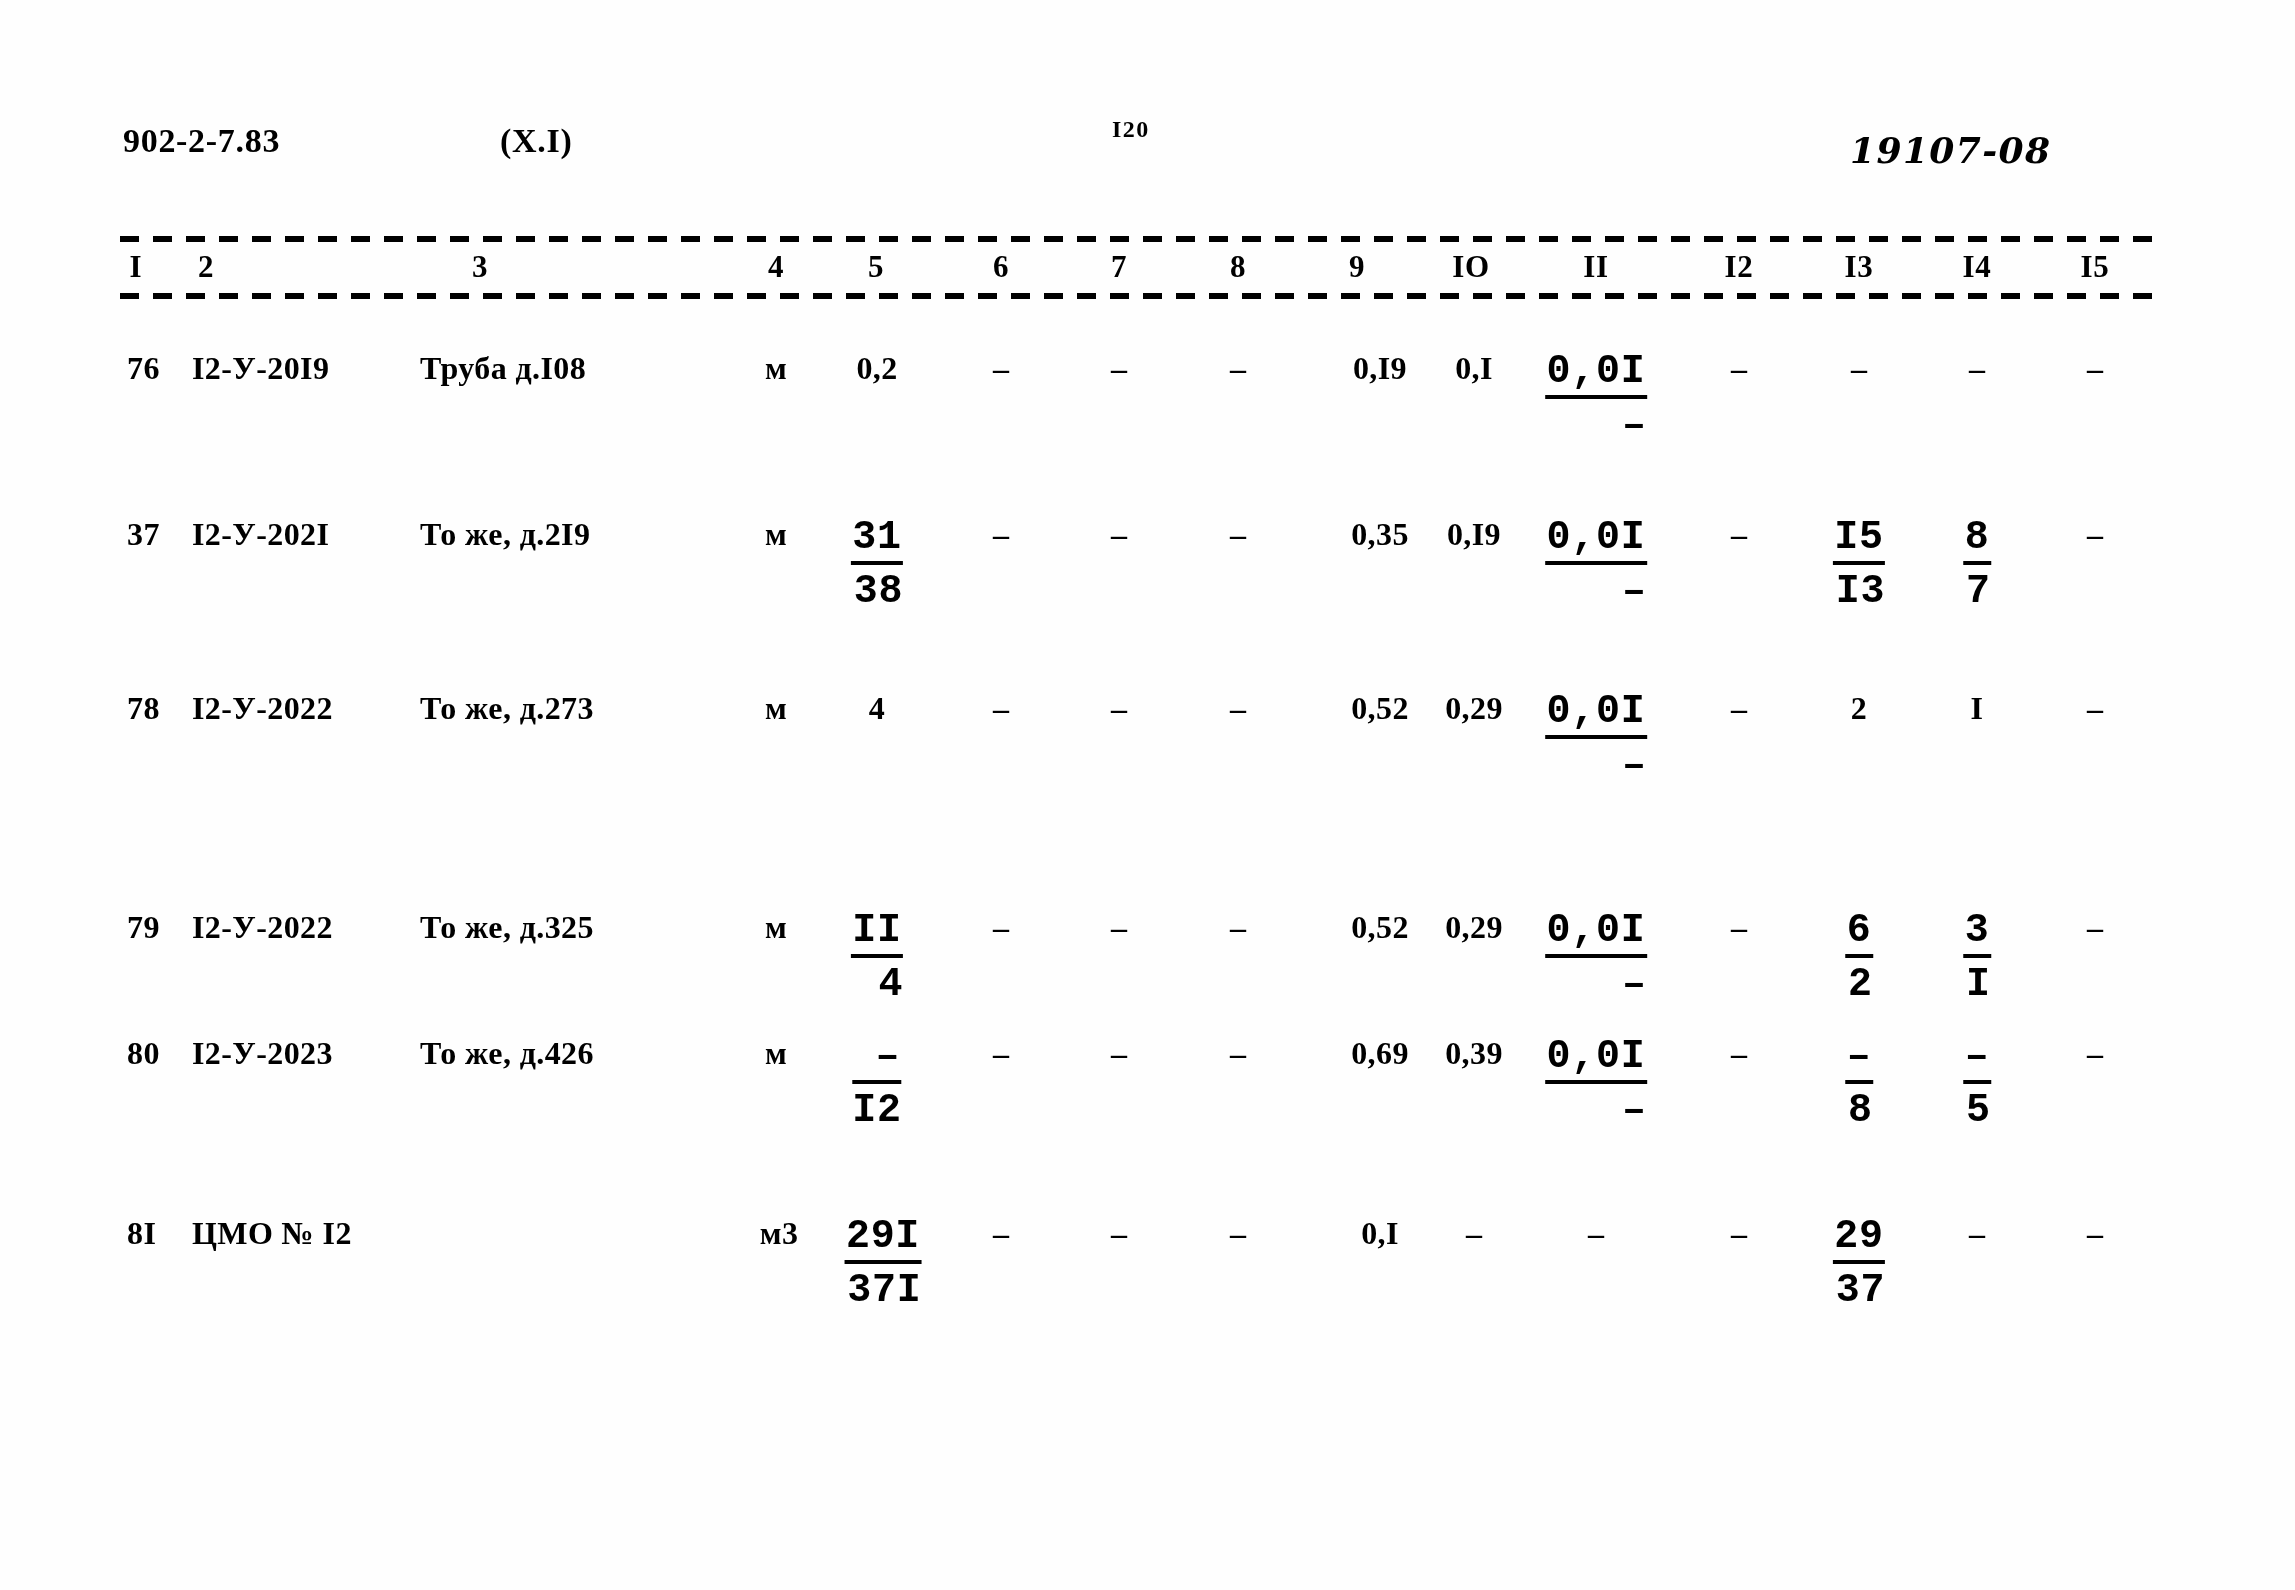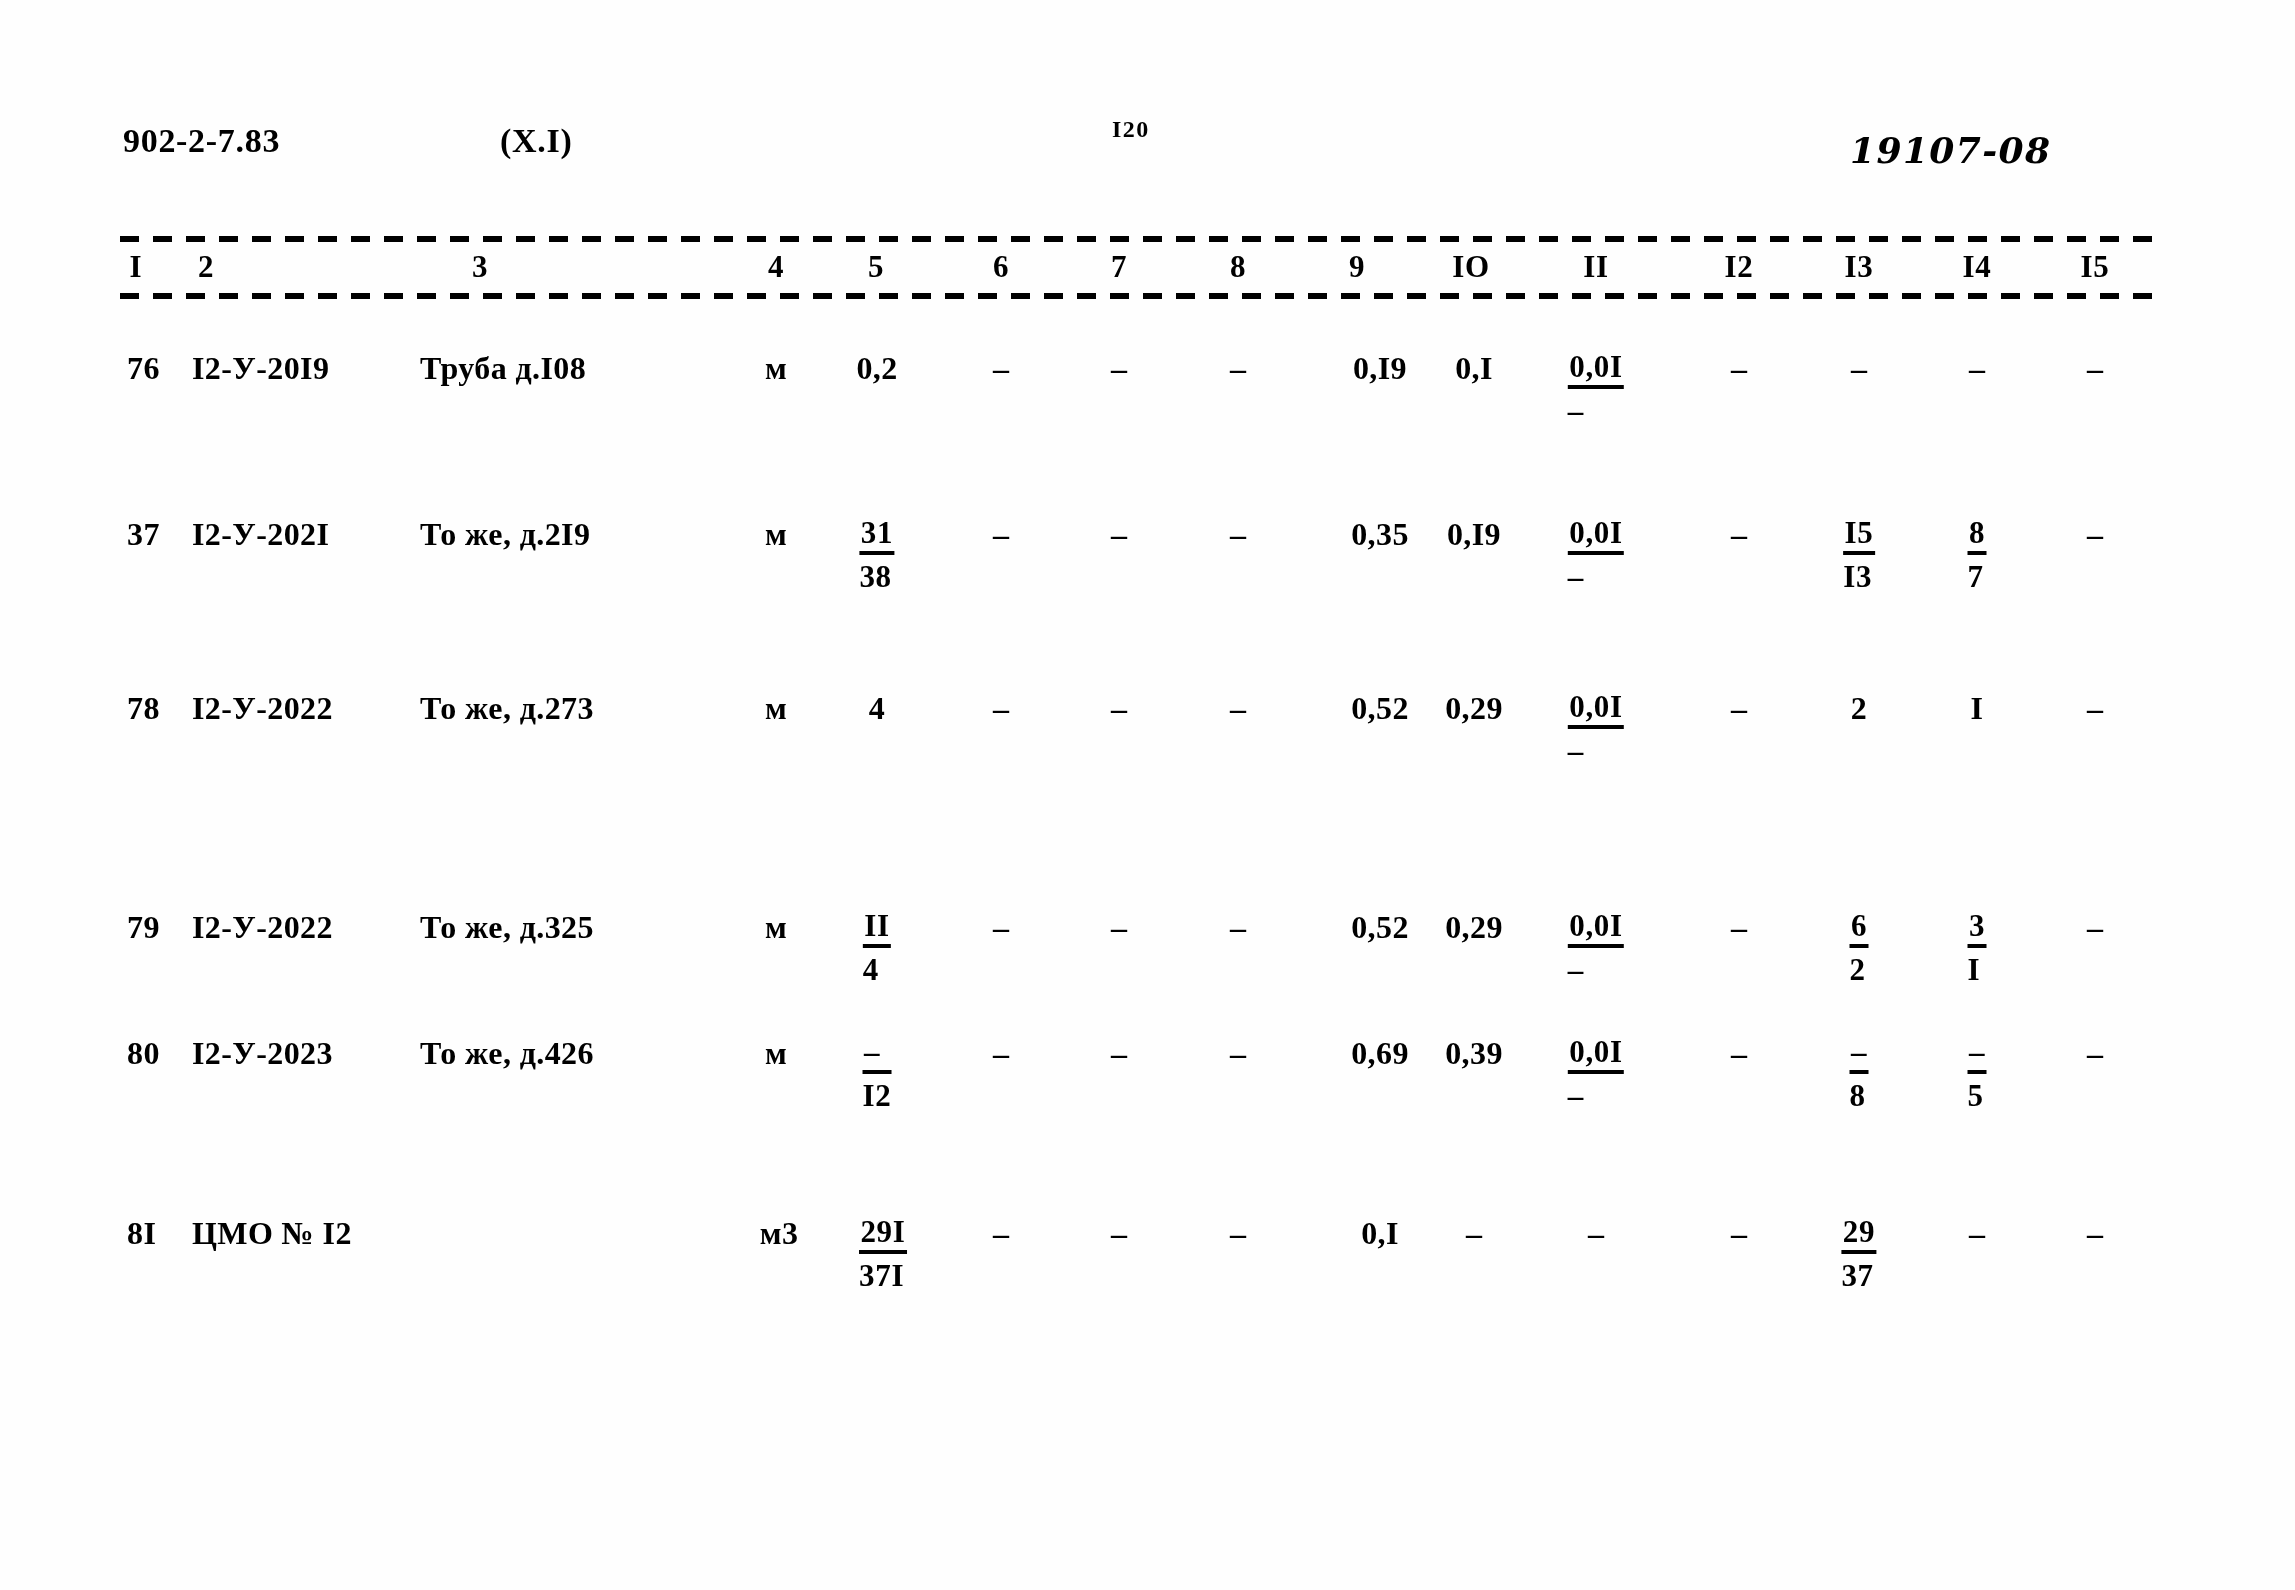--- a/index.html
+++ b/index.html
@@ -127,25 +127,26 @@
     line-height: 1.16;
   }
   .cell.c-center { transform: translateX(-50%); text-align: center; }
   .cell.c-left { text-align: left; }
 
   
   .frac {
     position: absolute;
     top: 0;
     transform: translateX(-50%);
-    text-align: left;
-    font-size: 31px;
+    text-align: right;
+    font-size: 40px;
     font-weight: bold;
     line-height: 1.12;
     white-space: nowrap;
+    font-family: Liberation Mono, monospace;
   }
   .frac .num {
     display: block;
     border-bottom: 4.3px solid #000;
     padding: 0 1.4px 0.7px 1.4px;
     letter-spacing: 0.7px;
   }
   .frac .den {
     display: block;
     padding-top: 4.3px;

